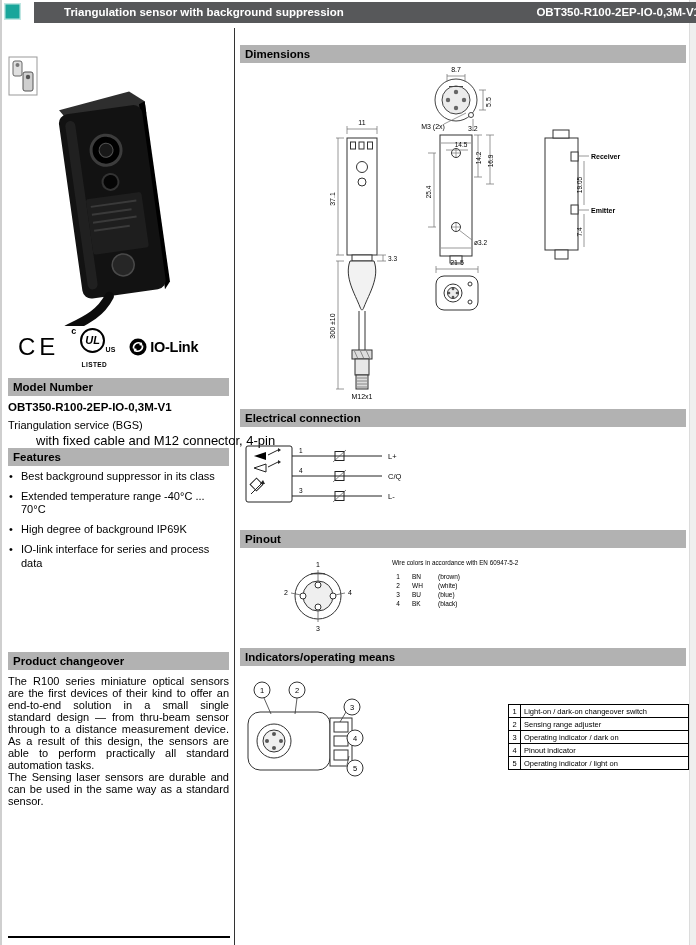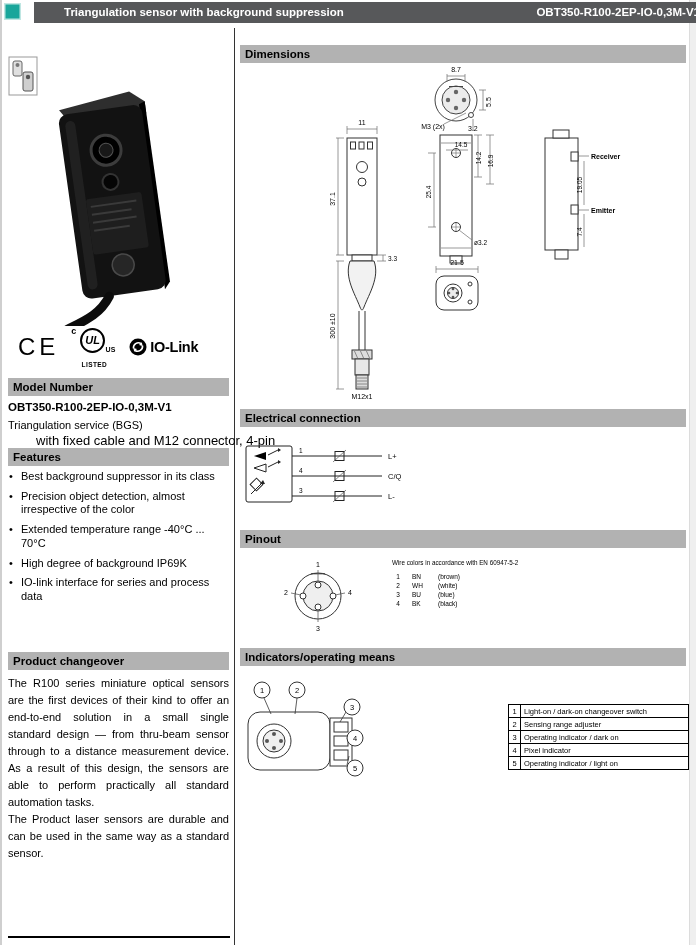--- a/index.html
+++ b/index.html
@@ -37,21 +37,21 @@
   .iolink-text{font-weight:bold;font-size:14.5px;letter-spacing:-.3px;}
 
   .model-name{position:absolute;left:8px;top:401px;font-size:11.5px;font-weight:bold;}
   .model-desc1{position:absolute;left:8px;top:419px;font-size:11px;}
   .model-desc2{position:absolute;left:8px;top:433px;font-size:13px;margin-left:28px;}
 
   .features-list{position:absolute;left:8px;top:470px;width:221px;font-size:11px;line-height:13.4px;list-style:none;}
   .features-list li{position:relative;padding-left:13px;margin-bottom:6.5px;}
   .features-list li::before{content:"•";position:absolute;left:1px;top:0;}
 
-  .product-info-text{position:absolute;left:8px;top:675px;width:221px;font-size:11px;line-height:17px;text-align:justify;}
+  .product-info-text{position:absolute;left:8px;top:675px;width:221px;font-size:11px;line-height:12px;text-align:justify;}
   .bottom-rule{position:absolute;left:8px;top:936px;width:222px;height:2px;background:#000;}
 
   svg{font-family:"Liberation Sans",sans-serif;}
   svg text{fill:#000;}
 
   .dims-svg{position:absolute;left:240px;top:64px;}
   .elec-svg{position:absolute;left:242px;top:432px;}
   .pinout-svg{position:absolute;left:240px;top:552px;}
   .ind-svg{position:absolute;left:240px;top:672px;}
 
@@ -121,30 +121,29 @@
   </div>
 
   <div class="section-bar bar-left" style="top:378px">Model Number</div>
   <div class="model-name">OBT350-R100-2EP-IO-0,3M-V1</div>
   <div class="model-desc1">Triangulation service (BGS)</div>
   <div class="model-desc2">with fixed cable and M12 connector, 4-pin</div>
 
   <div class="section-bar bar-left" style="top:448px">Features</div>
   <ul class="features-list">
     <li>Best background suppressor in its class</li>
-    <li>Precision object detection, almost irrespective of the color</li>
     <li>Extended temperature range -40°C ... 70°C</li>
     <li>High degree of background IP69K</li>
     <li>IO-link interface for series and process data</li>
   </ul>
 
   <div class="section-bar bar-left" style="top:652px">Product changeover</div>
   <div class="product-info-text">
     <p>The R100 series miniature optical sensors are the first devices of their kind to offer an end-to-end solution in a small single standard design — from thru-beam sensor through to a distance measurement device. As a result of this design, the sensors are able to perform practically all standard automation tasks.</p>
-    <p>The Product laser sensors are durable and can be used in the same way as a standard sensor.</p>
+    <p>The Sensing laser sensors are durable and can be used in the same way as a standard sensor.</p>
   </div>
   <div class="bottom-rule"></div>
 
   <div class="section-bar bar-right" style="top:45px">Dimensions</div>
 
   <svg class="dims-svg" width="446" height="340" viewBox="0 0 446 340">
 
     <g stroke="#444" fill="#fff">
       <circle cx="216" cy="36" r="21"></circle>
       <circle cx="216" cy="36" r="14" fill="#ececec"></circle>
@@ -374,21 +373,21 @@
     <tr>
       <td class="num">2</td>
       <td>Sensing range adjuster</td>
     </tr>
     <tr>
       <td class="num">3</td>
       <td>Operating indicator / dark on</td>
     </tr>
     <tr>
       <td class="num">4</td>
-      <td>Pixel indicator</td>
+      <td>Pinout indicator</td>
     </tr>
     <tr>
       <td class="num">5</td>
       <td>Operating indicator / light on</td>
     </tr>
   </tbody>
     </table>
 </div>
 
 </body></html>

